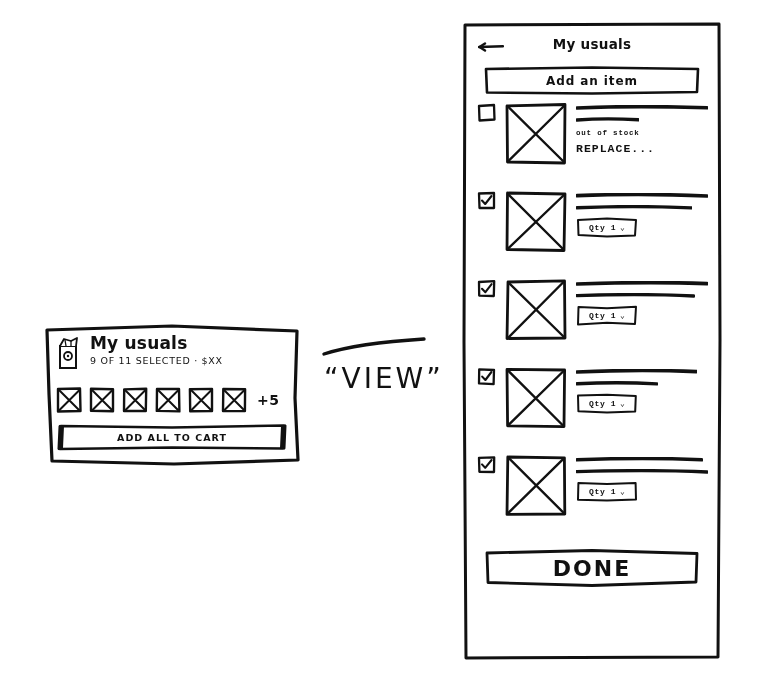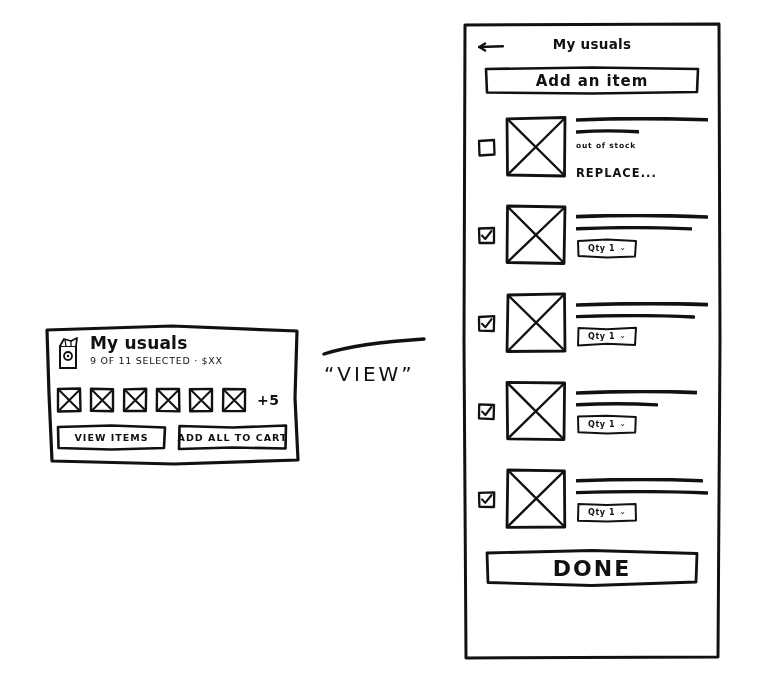--- a/index.html
+++ b/index.html
@@ -114,21 +114,21 @@
     position: absolute;
     left: 318px;
     top: 336px;
     width: 122px;
     height: 62px;
   }
   #view-annotation .anno-text {
     position: absolute;
     left: 6px;
     top: 26px;
-    font-size: 20px;
+    font-size: 28px;
     letter-spacing: 3px;
     font-weight: 500;
   }
 
   
   #phone {
     position: absolute;
     left: 462px;
     top: 22px;
     width: 260px;
@@ -168,34 +168,34 @@
     position: relative;
     height: 29px;
     margin: 2px 8px 0 8px;
     display: flex;
     align-items: center;
     justify-content: center;
   }
   .add-item-btn .btn-label {
     position: relative;
     z-index: 2;
-    font-size: 15px;
+    font-size: 12px;
     font-weight: 700;
     letter-spacing: 0.9px;
   }
 
   .item-list {
     margin-top: 8px;
   }
   .item-row {
     position: relative;
     display: flex;
-    align-items: center;
     gap: 9px;
     height: 88px;
+    font-family: Liberation Mono, monospace;
   }
   .row-check {
     width: 19px;
     height: 19px;
     flex: 0 0 19px;
     margin-left: 1px;
   }
   .row-thumb {
     width: 62px;
     height: 62px;
@@ -215,21 +215,21 @@
   .row-note-small {
     font-size: 7.5px;
     font-weight: 700;
     letter-spacing: 0.8px;
     margin-top: 4px;
   }
   .row-note-action {
     font-size: 11.5px;
     font-weight: 600;
     letter-spacing: 1px;
-    margin-top: 16px;
+    margin-top: 5px;
   }
 
   .qty-select {
     position: relative;
     width: 62px;
     height: 21px;
     margin-top: 4px;
     display: flex;
     align-items: center;
     justify-content: center;
@@ -316,26 +316,20 @@
       <svg class="thumb" viewBox="0 0 26 26" aria-hidden="true">
         <path d="M2.3,2 L24.1,2.3 L23.9,24.1 L2,24 Z" fill="#fff" stroke="#111" stroke-width="2.4" stroke-linejoin="round"></path>
         <path d="M2.5,2.5 L24,24 M24,2.5 L2.5,24" stroke="#111" stroke-width="2"></path>
       </svg>
       <div class="thumb-more">+5</div>
     </div>
 
     <div class="card-actions">
       <div class="card-btn">
         <svg class="frame btn-frame" viewBox="0 0 110 27" preserveAspectRatio="none" aria-hidden="true">
-          <path d="M2,3 L55,1.5 L108,3.5 L107,24 L55,25.5 L2.5,24 Z" fill="#fff" stroke="#111" stroke-width="2.6" stroke-linejoin="round"></path>
-        </svg>
-        <span class="btn-label">VIEW ITEMS</span>
-      </div>
-      <div class="card-btn">
-        <svg class="frame btn-frame" viewBox="0 0 110 27" preserveAspectRatio="none" aria-hidden="true">
           <path d="M2.5,2 L55,3.5 L108,1.5 L107.5,24.5 L55,23.5 L2,25 Z" fill="#fff" stroke="#111" stroke-width="2.6" stroke-linejoin="round"></path>
         </svg>
         <span class="btn-label">ADD ALL TO CART</span>
       </div>
     </div>
 
   </div>
 </div>
 
 <div id="view-annotation">

